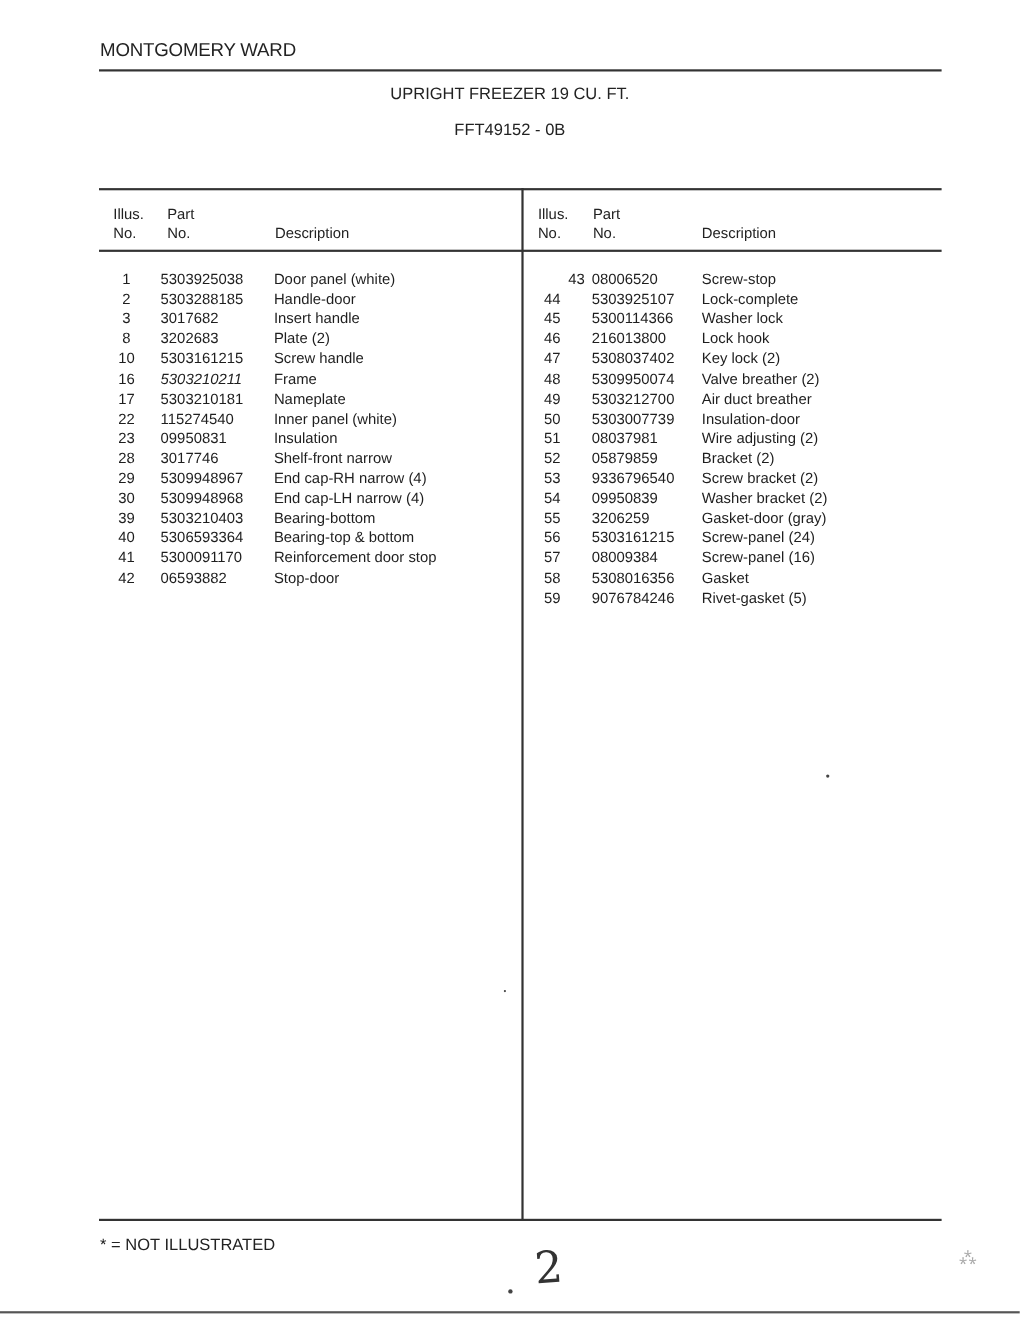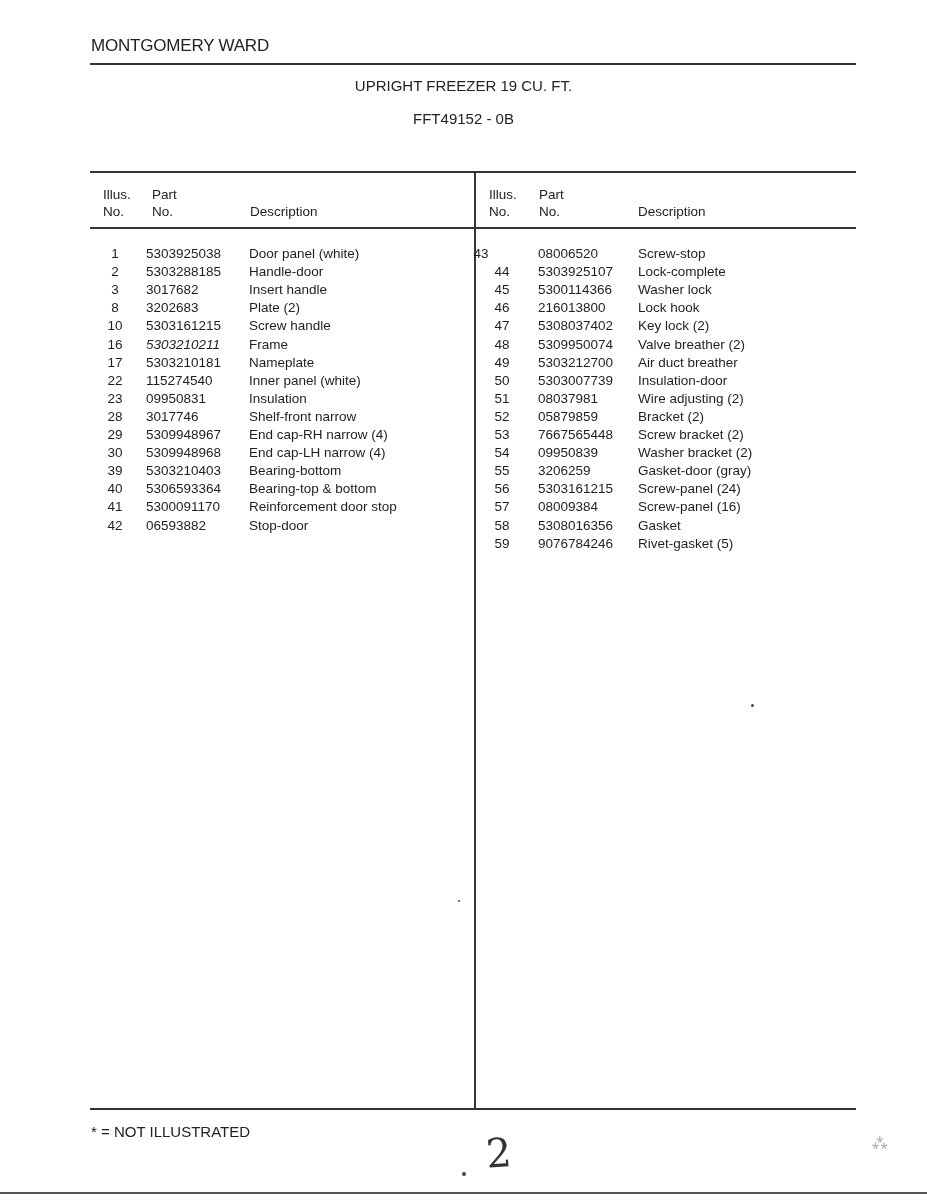--- a/index.html
+++ b/index.html
@@ -133,21 +133,21 @@
       <span class="desc" style="left: 249px;">Reinforcement door stop</span>
     </div>
     <div class="row" style="top: 516.5px; left: 0px;">
       <span class="illus" style="left: 100px;">42</span>
       <span class="part" style="left: 146px;">06593882</span>
       <span class="desc" style="left: 249px;">Stop-door</span>
     </div>
   </div>
 <div id="right-body">
     <div class="row" style="top: 245px; left: 0px;">
-      <span class="illus" style="left: 466px;">43</span>
+      <span class="illus" style="left: 509px;">43</span>
       <span class="part" style="left: 538px;">08006520</span>
       <span class="desc" style="left: 638px;">Screw-stop</span>
     </div>
     <div class="row" style="top: 263.1px; left: 0px;">
       <span class="illus" style="left: 487px;">44</span>
       <span class="part" style="left: 538px;">5303925107</span>
       <span class="desc" style="left: 638px;">Lock-complete</span>
     </div>
     <div class="row" style="top: 281.2px; left: 0px;">
       <span class="illus" style="left: 487px;">45</span>
@@ -184,21 +184,21 @@
       <span class="part" style="left: 538px;">08037981</span>
       <span class="desc" style="left: 638px;">Wire adjusting (2)</span>
     </div>
     <div class="row" style="top: 407.9px; left: 0px;">
       <span class="illus" style="left: 487px;">52</span>
       <span class="part" style="left: 538px;">05879859</span>
       <span class="desc" style="left: 638px;">Bracket (2)</span>
     </div>
     <div class="row" style="top: 426px; left: 0px;">
       <span class="illus" style="left: 487px;">53</span>
-      <span class="part" style="left: 538px;">7667565448</span>
+      <span class="part" style="left: 538px;">9336796540</span>
       <span class="desc" style="left: 638px;">Screw bracket (2)</span>
     </div>
     <div class="row" style="top: 444.1px; left: 0px;">
       <span class="illus" style="left: 487px;">54</span>
       <span class="part" style="left: 538px;">09950839</span>
       <span class="desc" style="left: 638px;">Washer bracket (2)</span>
     </div>
     <div class="row" style="top: 462.2px; left: 0px;">
       <span class="illus" style="left: 487px;">55</span>
       <span class="part" style="left: 538px;">3206259</span>

